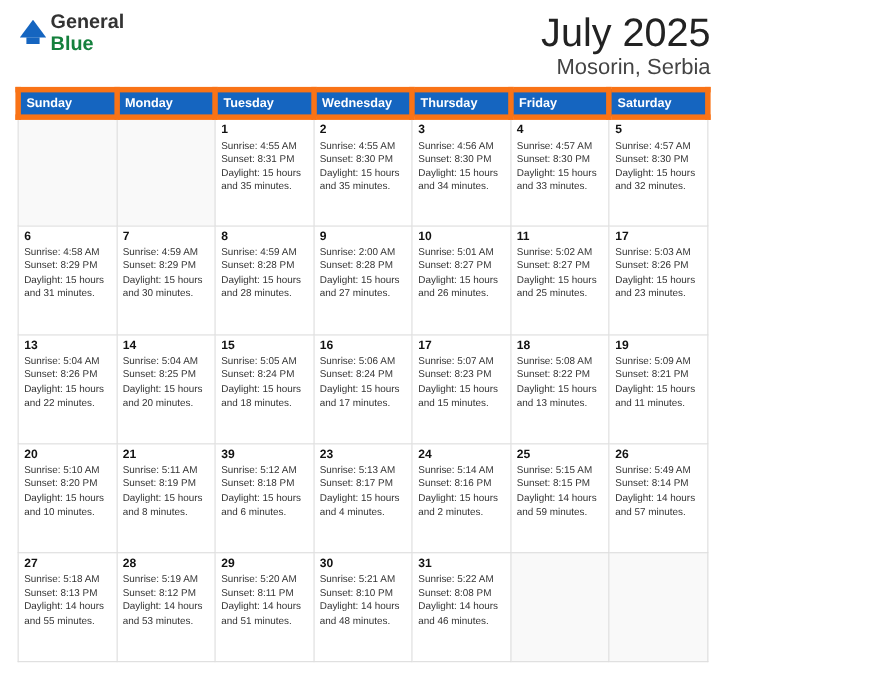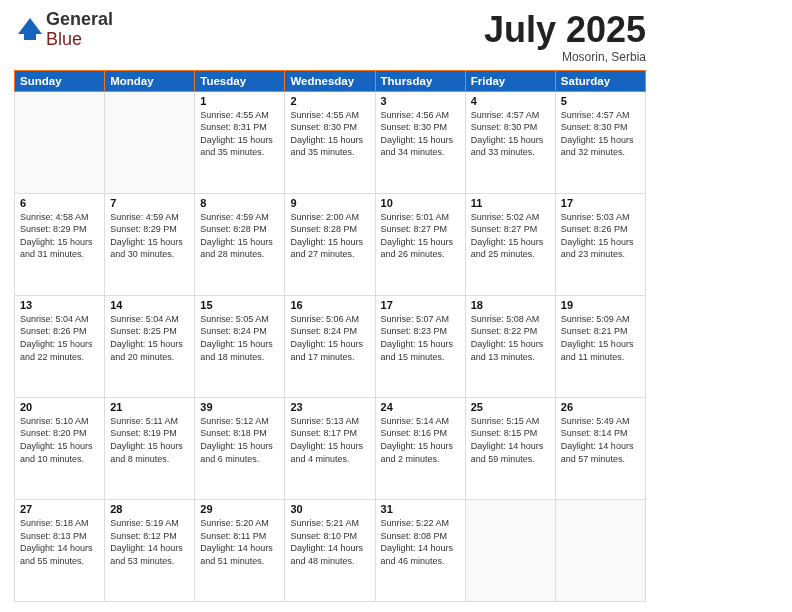--- a/index.html
+++ b/index.html
@@ -32,49 +32,49 @@
       flex-direction: column;
       line-height: 1.1;
     }
     .logo-general {
       font-size: 18px;
       font-weight: bold;
       color: #333;
     }
     .logo-blue {
       font-size: 18px;
-      font-weight: normal;
-      color: #7f1d1d;
+      font-weight: bold;
+      color: #15803d;
     }
     .title-block {
       text-align: right;
     }
     .cal-title {
       font-size: 36px;
-      font-weight: bold;
+      font-weight: normal;
       color: #222;
       line-height: 1.1;
     }
     .cal-subtitle {
-      font-size: 12px;
+      font-size: 20px;
       color: #444;
     }
     .calendar {
       width: 100%;
       border-collapse: collapse;
       flex: 1;
     }
     .calendar th {
       background: #1565C0;
       color: #fff;
       font-size: 11.5px;
       font-weight: bold;
       padding: 4px 5px;
       text-align: left;
-      border: 1px solid #f97316;
+      border: 5px solid #f97316;
     }
     .calendar td {
       border: 1px solid #ddd;
       vertical-align: top;
       padding: 3px 5px;
       width: calc(100% / 7);
       font-size: 9.5px;
       color: #222;
       background: #fff;
       height: 82px;

